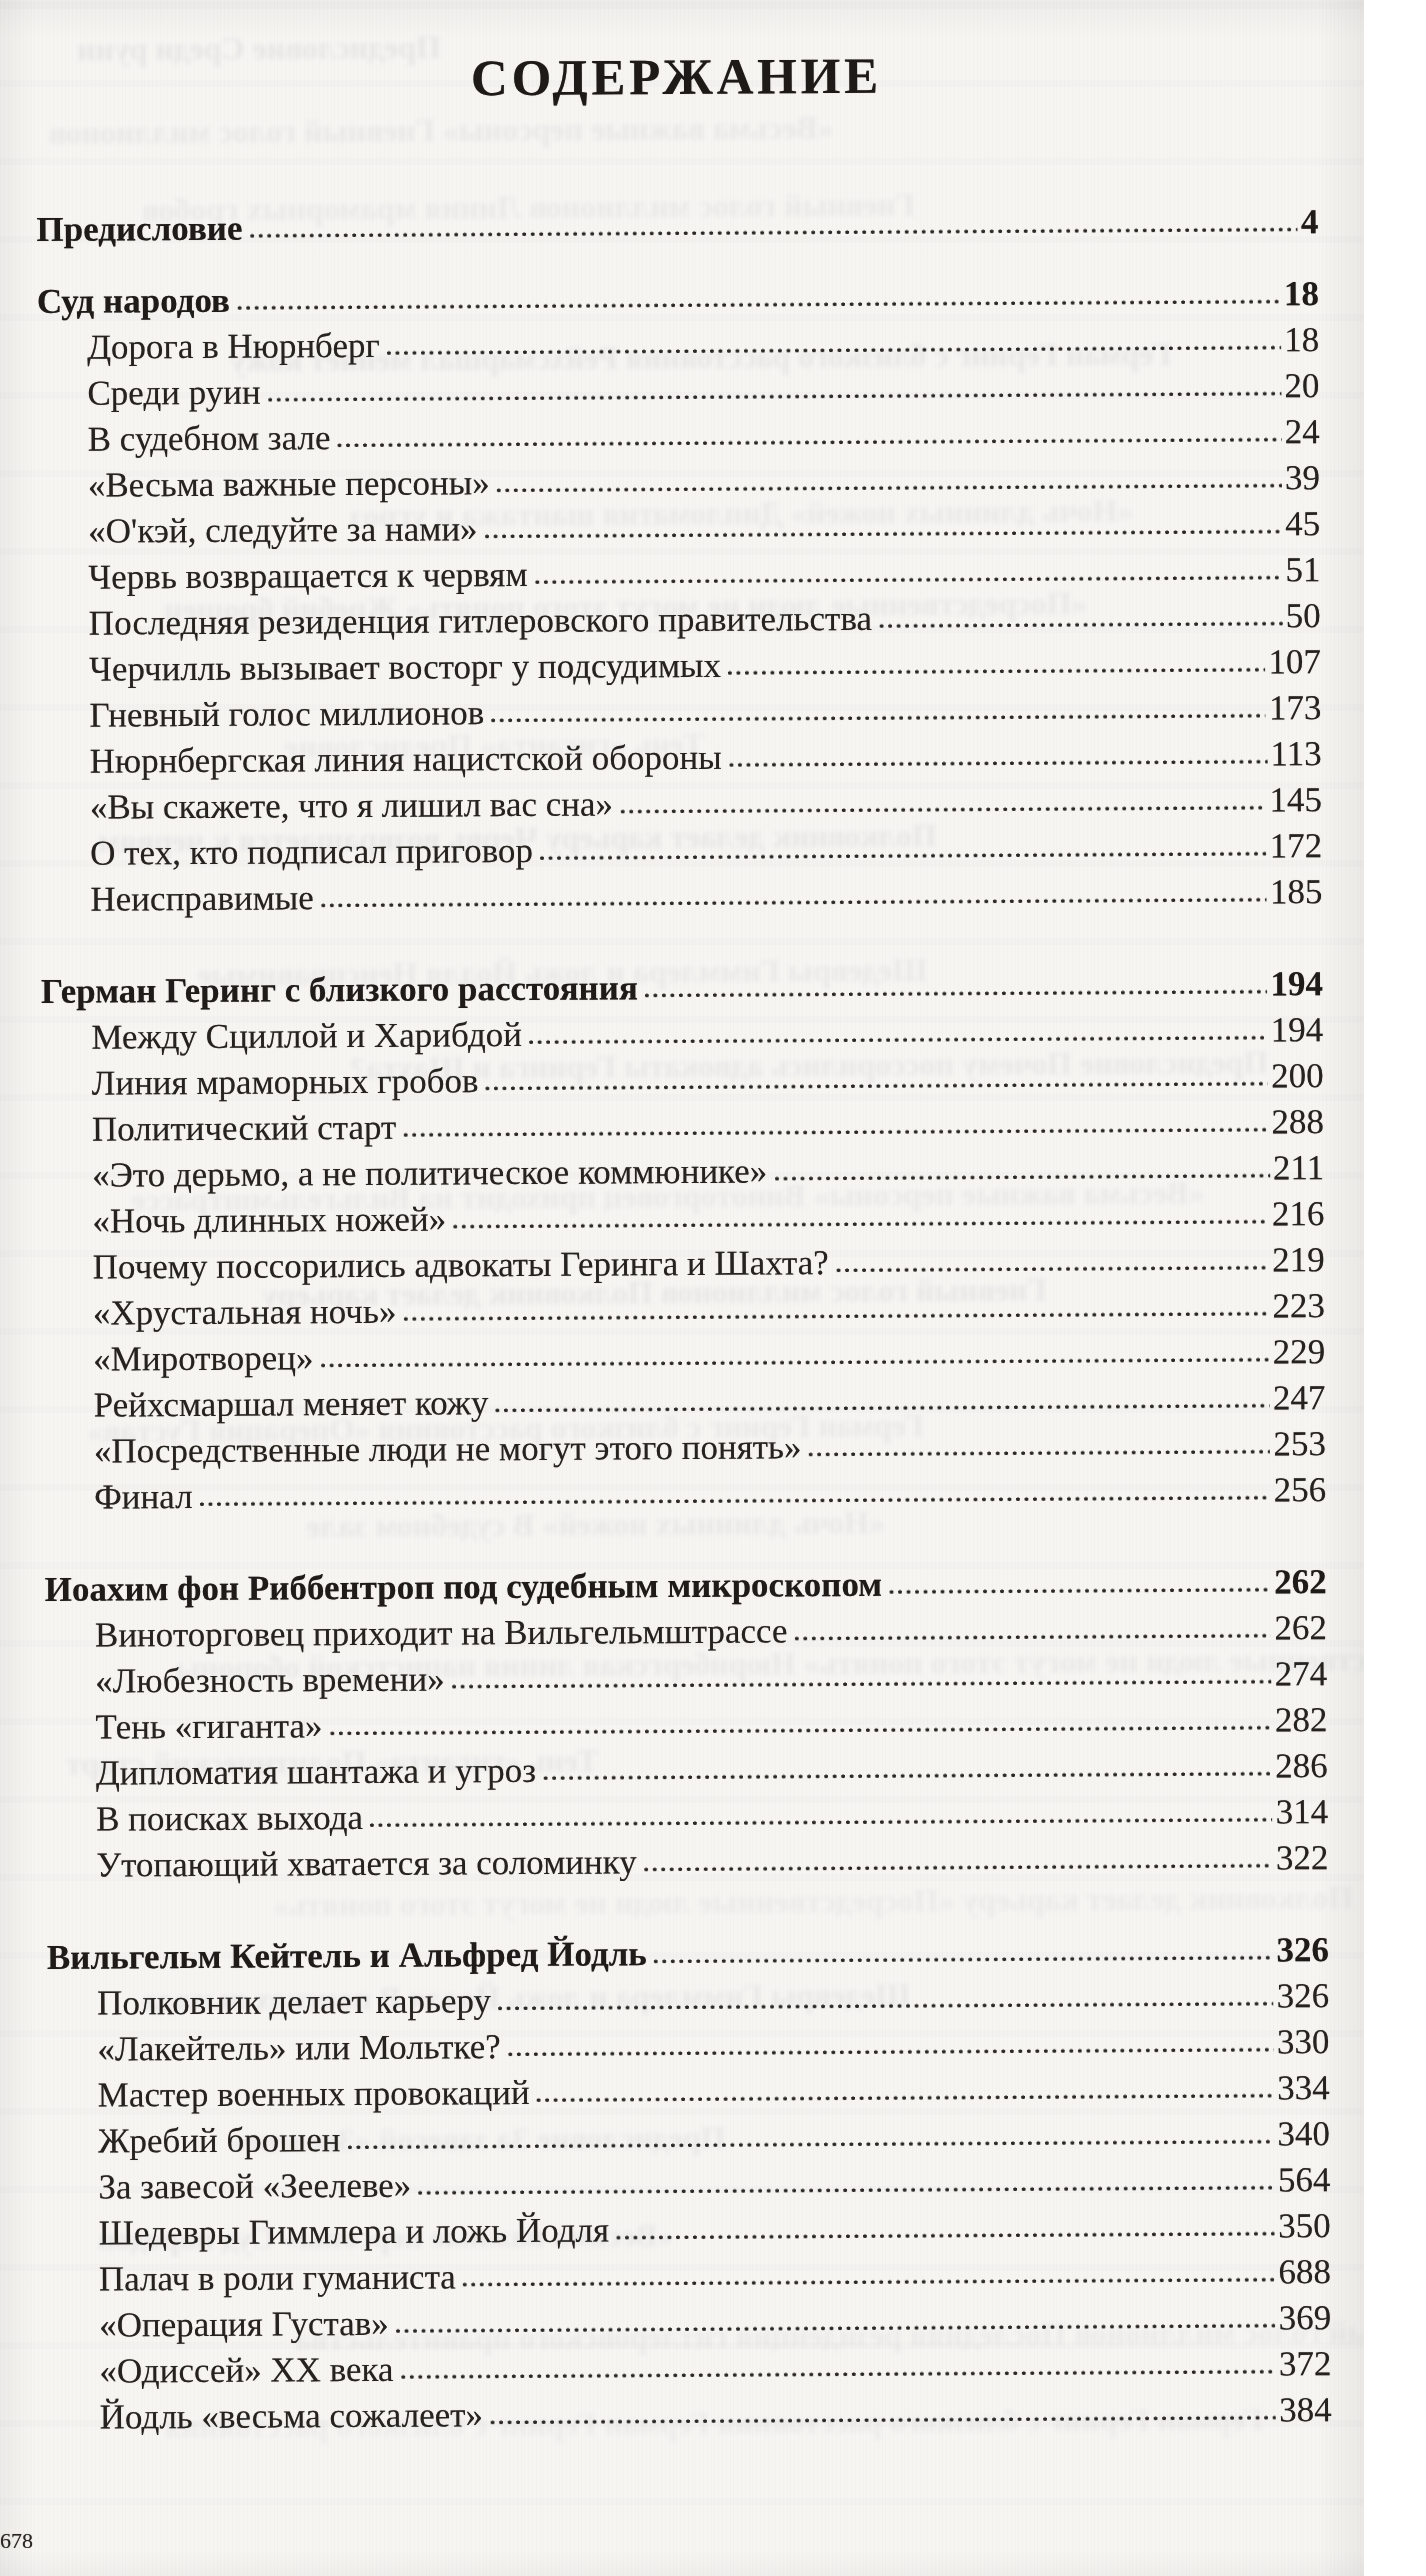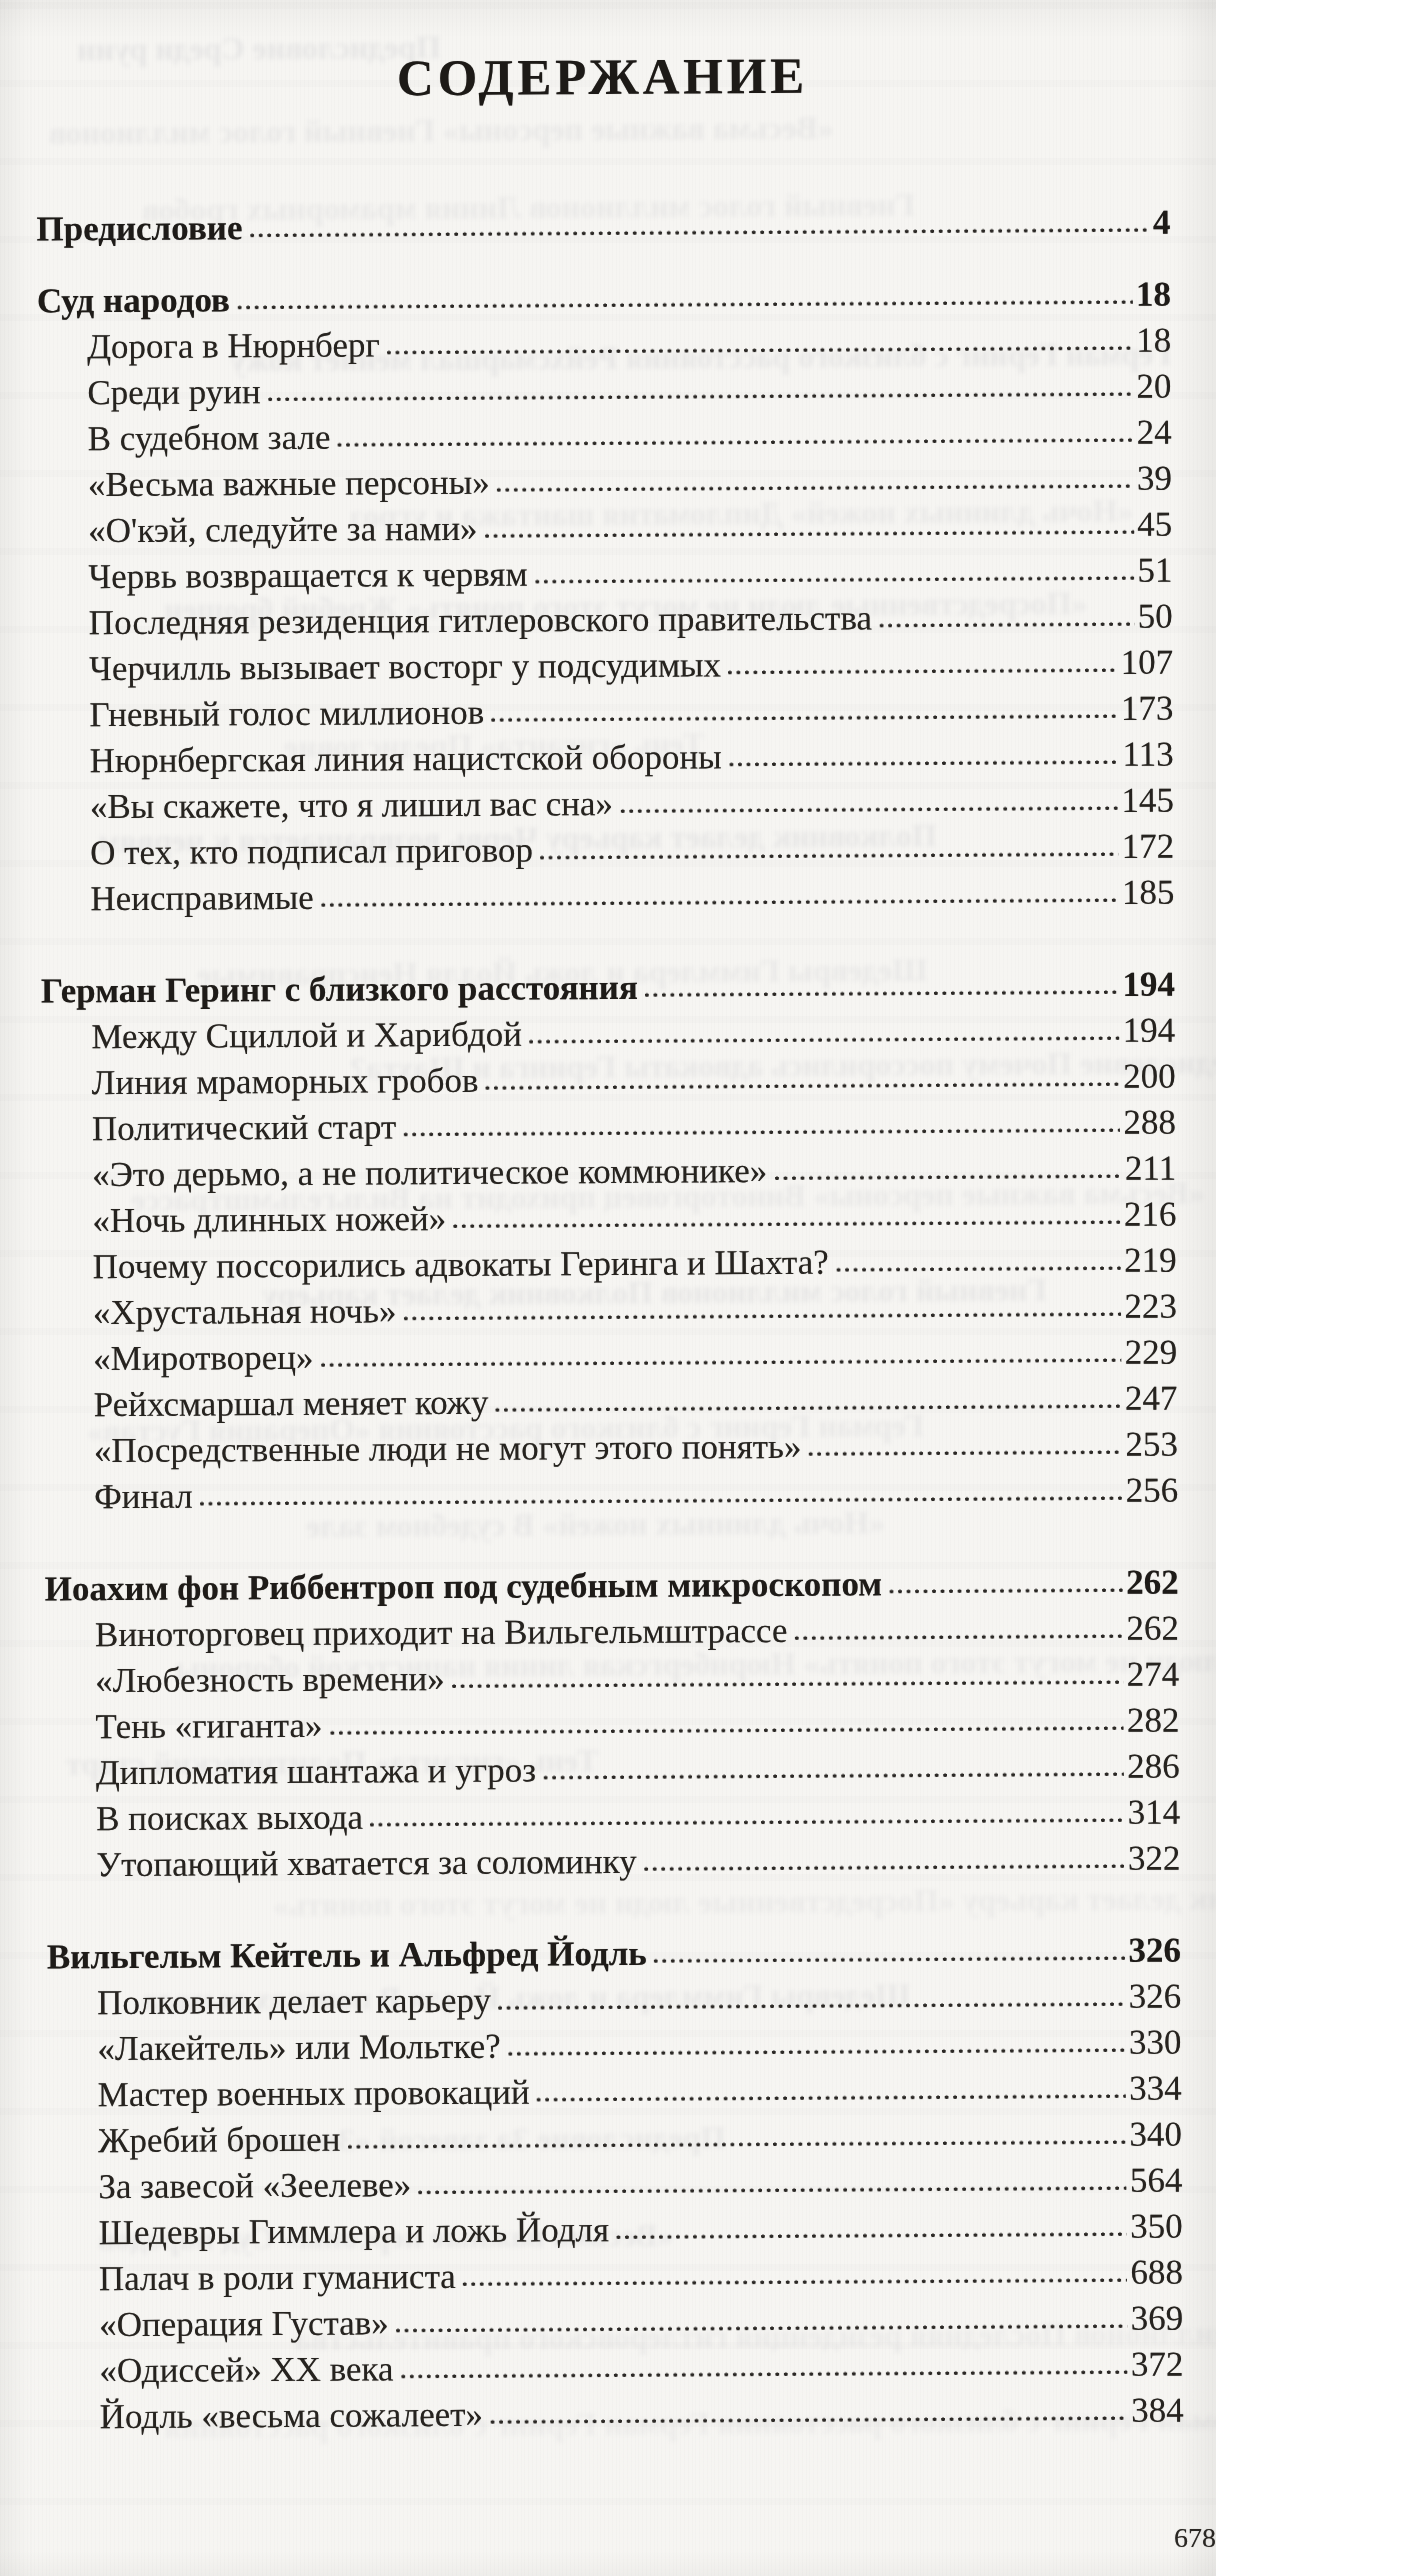--- a/index.html
+++ b/index.html
@@ -2,21 +2,21 @@
 <html lang="ru" style="font-size:8.7px"><head>
 <meta charset="utf-8">
 <style>
   html, body {
     margin: 0; padding: 0;
     background: #ffffff;
     font-family: "Liberation Serif", "DejaVu Serif", serif;
   }
   .page {
     position: relative;
-    width: 1216px; height: 2576px;
+    width: 1364px; height: 2576px;
     background:
       linear-gradient(90deg, rgba(0,0,0,0.045) 0, rgba(0,0,0,0.0) 2.5%, rgba(0,0,0,0.0) 96.5%, rgba(0,0,0,0.05) 100%),
       linear-gradient(180deg, rgba(0,0,0,0.035) 0, rgba(0,0,0,0.0) 1.5%, rgba(0,0,0,0.0) 99%, rgba(0,0,0,0.03) 100%),
       #f6f5f2;
     overflow: hidden;
   }
   
   .page::after {
     content: "";
     position: absolute; inset: 0;
@@ -78,23 +78,23 @@
     background-image: radial-gradient(circle at 3.8px 4.4px, #2b2825 1.7px, rgba(0,0,0,0) 2.1px);
     background-size: 8.5px 8.2px;
     background-repeat: repeat-x;
     background-position: left bottom;
   }
   .pagenum { white-space: nowrap; }
   .footer {
     position: absolute;
     left: 0; bottom: 22px;
     width: 100%;
-    text-align: right;
+    text-align: left;
     z-index: 2;
-    font-size: 28px;
+    font-size: 22px;
     color: #2a2723;
     text-shadow: 0 0 0.7px rgba(40,38,35,0.5);
   }
 </style>
 </head>
 <body>
 
 <div class="page">
   <div class="bleed-layer" aria-hidden="true">
       <div class="ghost" aria-hidden="true" style="top: 30px; left: 77px; opacity: 0.13;">Предисловие  Среди руин</div>

